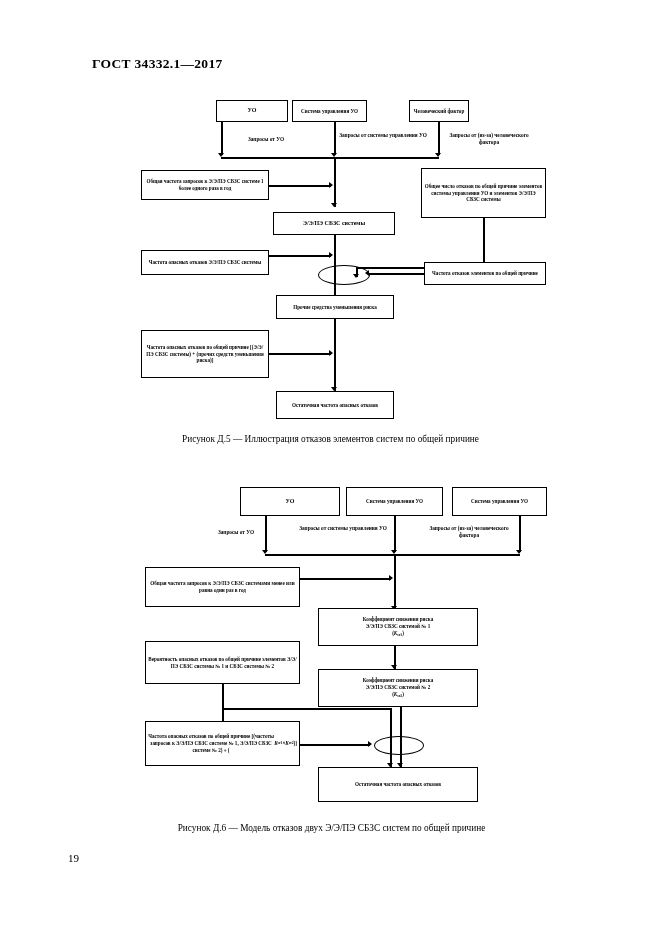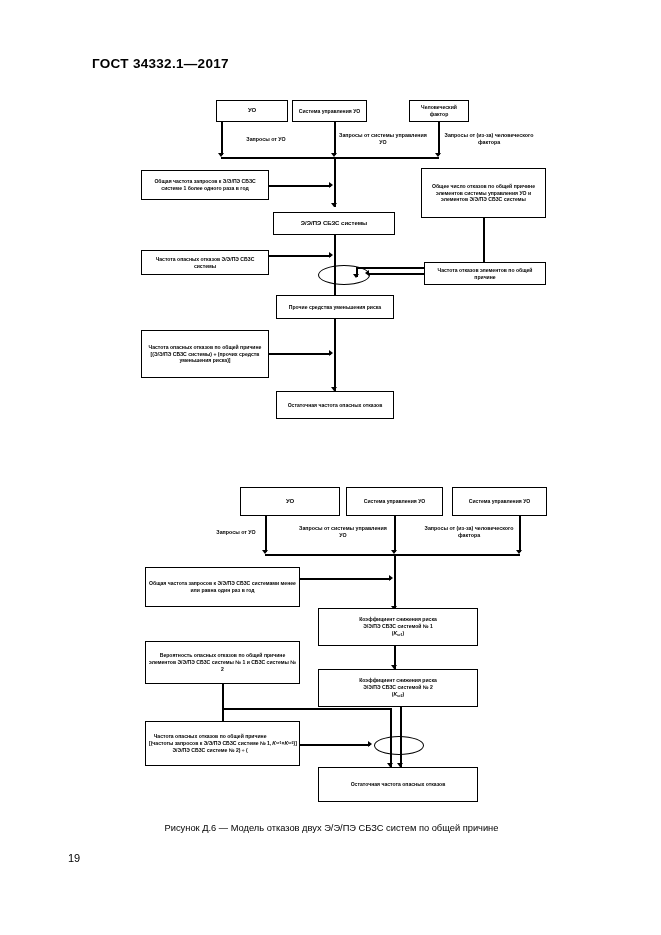--- a/index.html
+++ b/index.html
@@ -10,20 +10,21 @@
   body {
     font-family: "Liberation Sans", sans-serif;
     color: #000;
   }
   .page {
     position: relative;
     width: 661px;
     height: 887px;
     background: #ffffff;
     overflow: hidden;
+    font-family: Liberation Serif, serif;
   }
   .std-header {
     position: absolute;
     left: 92px;
     top: 56px;
     font-size: 13.5px;
     font-weight: bold;
     letter-spacing: 0.3px;
     white-space: nowrap;
   }
@@ -164,20 +165,21 @@
     <div class="vline" style="left:334px; top:319px; height:72px;"></div>
     <div class="arrow-down" style="left:331.2px; top:387px;"></div>
 
     <div class="node" style="left:141px; top:330px; width:128px; height:48px;">Частота опасных отказов по общей причине [(Э/Э/ПЭ СБЗС системы) + (прочих средств уменьшения риска)]</div>
     <div class="hline" style="left:269px; top:353px; width:62px;"></div>
     <div class="arrow-right" style="left:329px; top:350px;"></div>
 
     <div class="node" style="left:276px; top:391px; width:118px; height:28px;">Остаточная частота опасных отказов</div>
   </div>
 
+  <div class="caption" id="caption-d5">Рисунок Д.5 — Иллюстрация отказов элементов систем по общей причине</div>
 
   <div class="fig" id="fig-d6" style="left:0; top:0; width:661px; height:935px;">
 
     <div class="node big" style="left:240px; top:487px; width:100px; height:29px;">УО</div>
     <div class="node" style="left:346px; top:487px; width:97px; height:29px;">Система управления УО</div>
     <div class="node" style="left:452px; top:487px; width:95px; height:29px;">Система управления УО</div>
 
     <div class="vline" style="left:265px; top:516px; height:36px;"></div>
     <div class="arrow-down" style="left:262.2px; top:550px;"></div>
     <div class="vline" style="left:394px; top:516px; height:36px;"></div>

